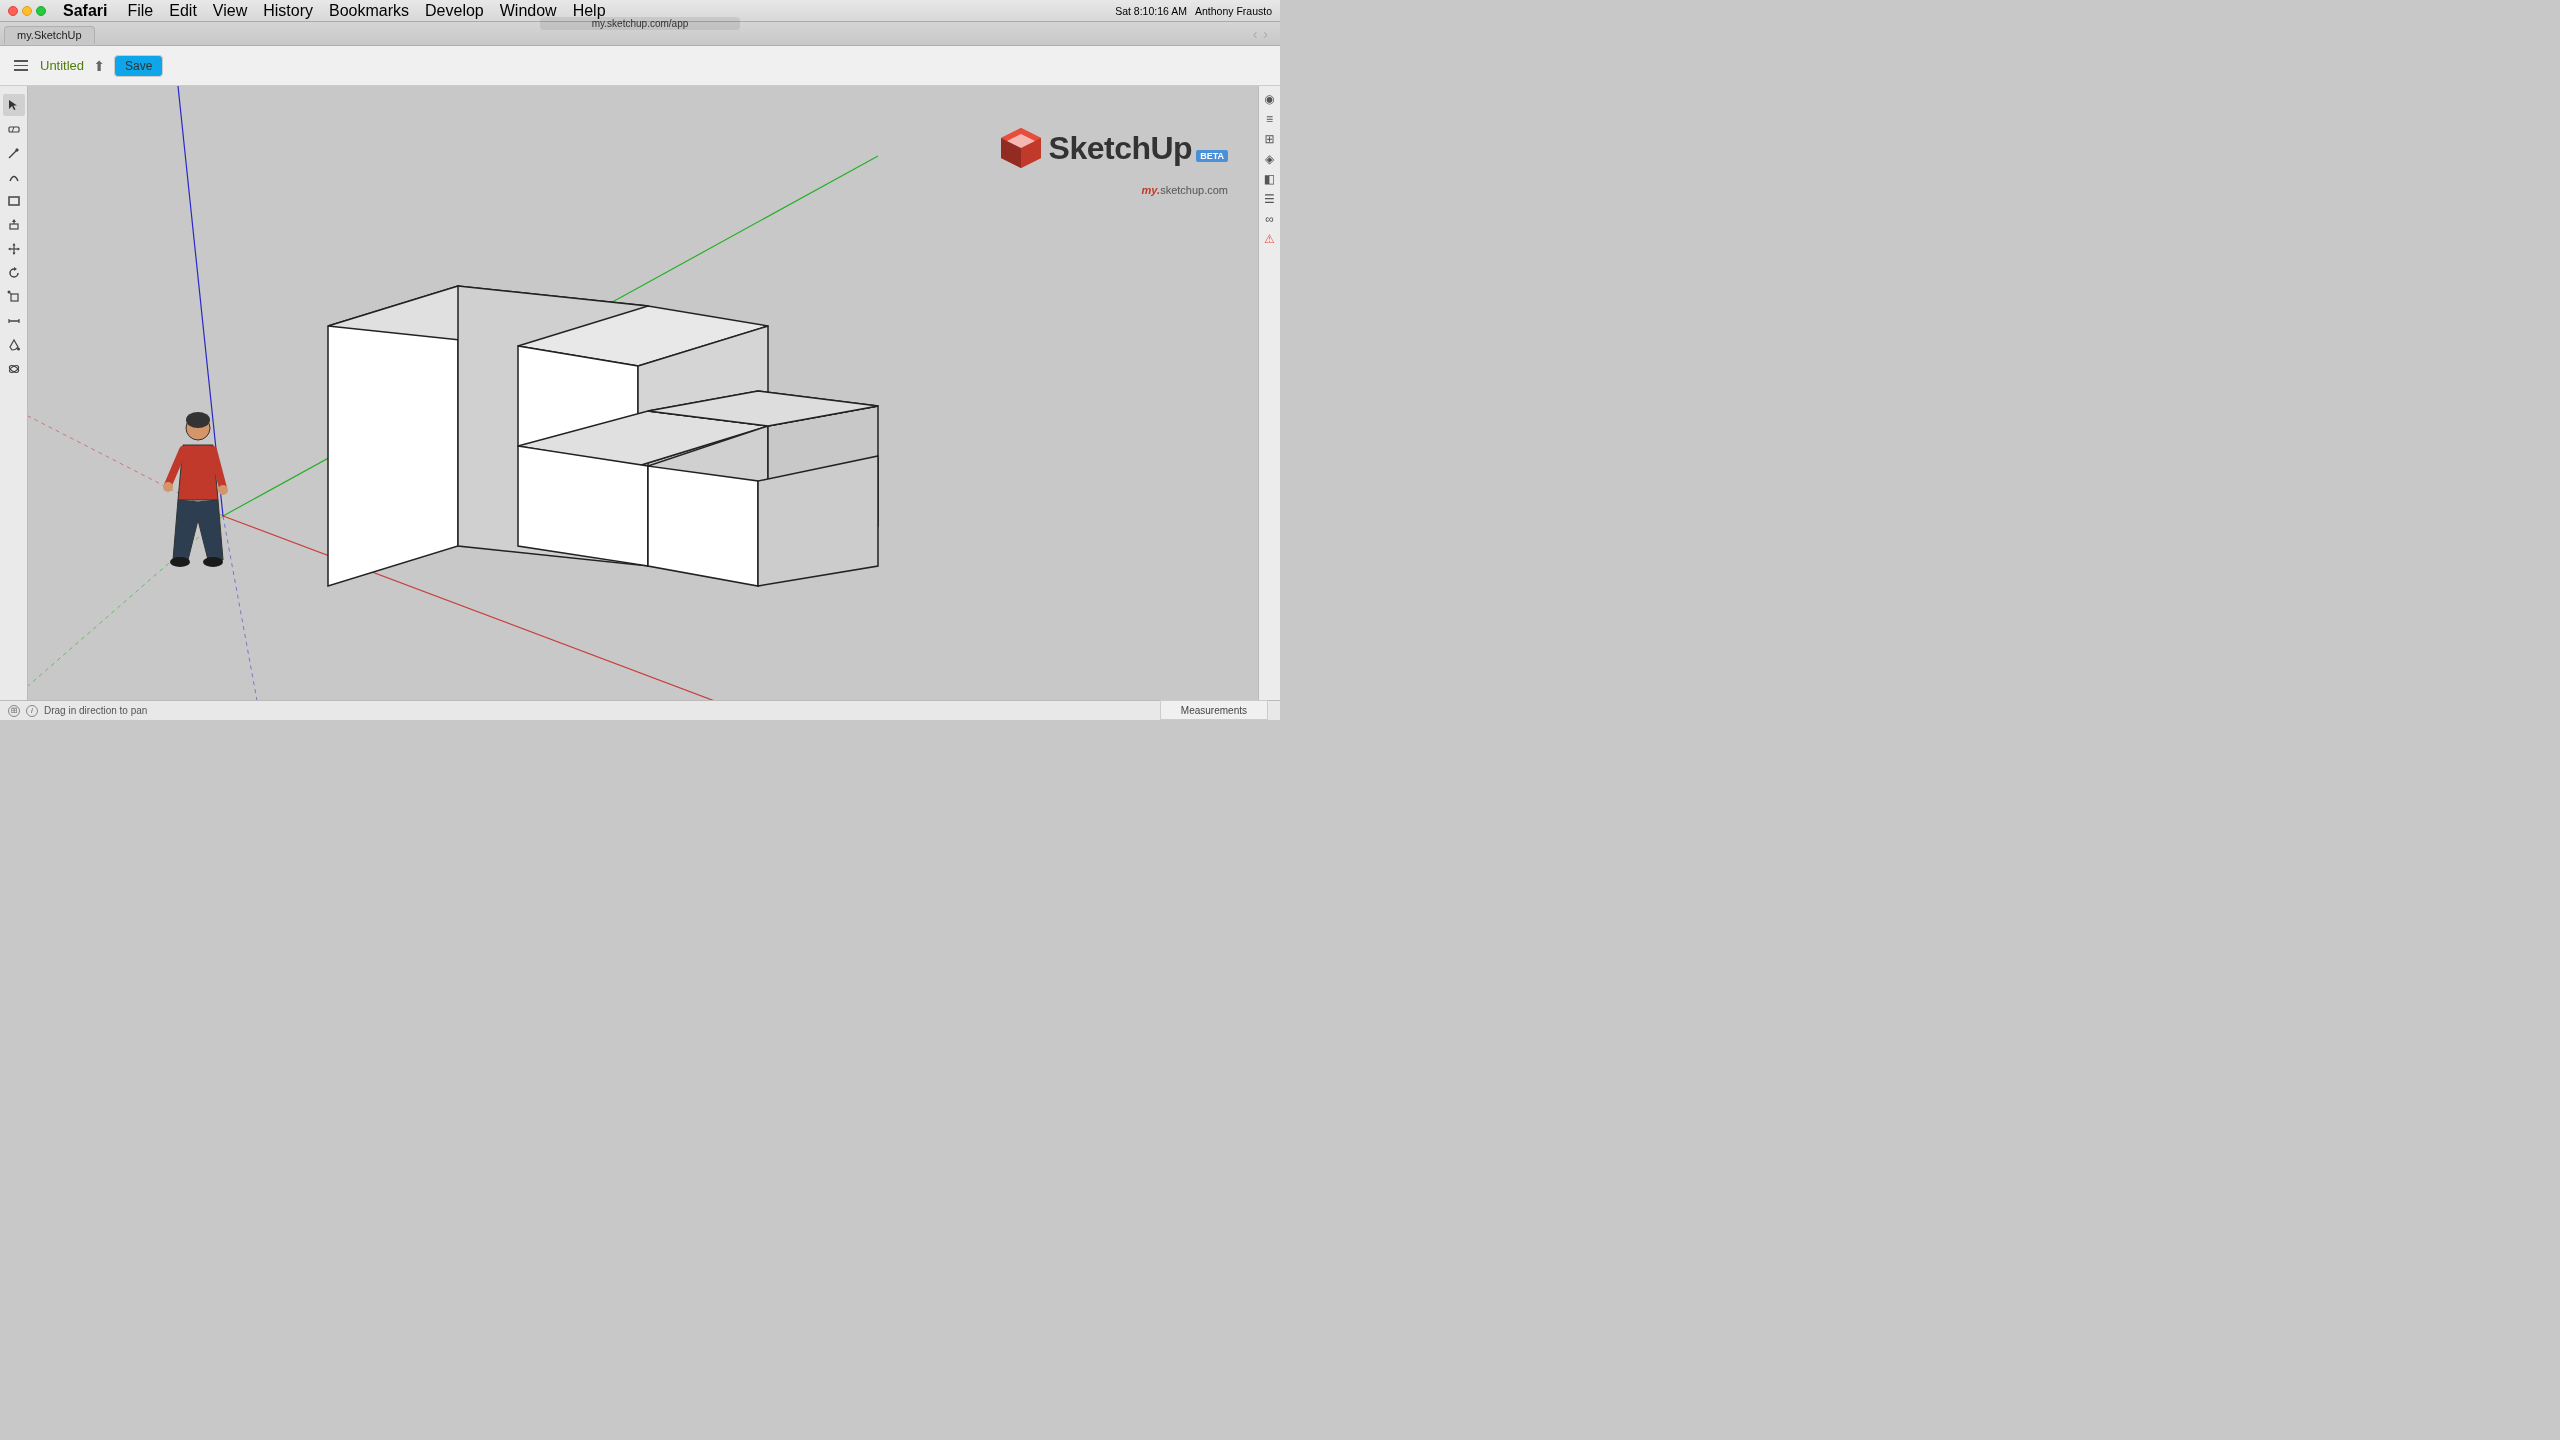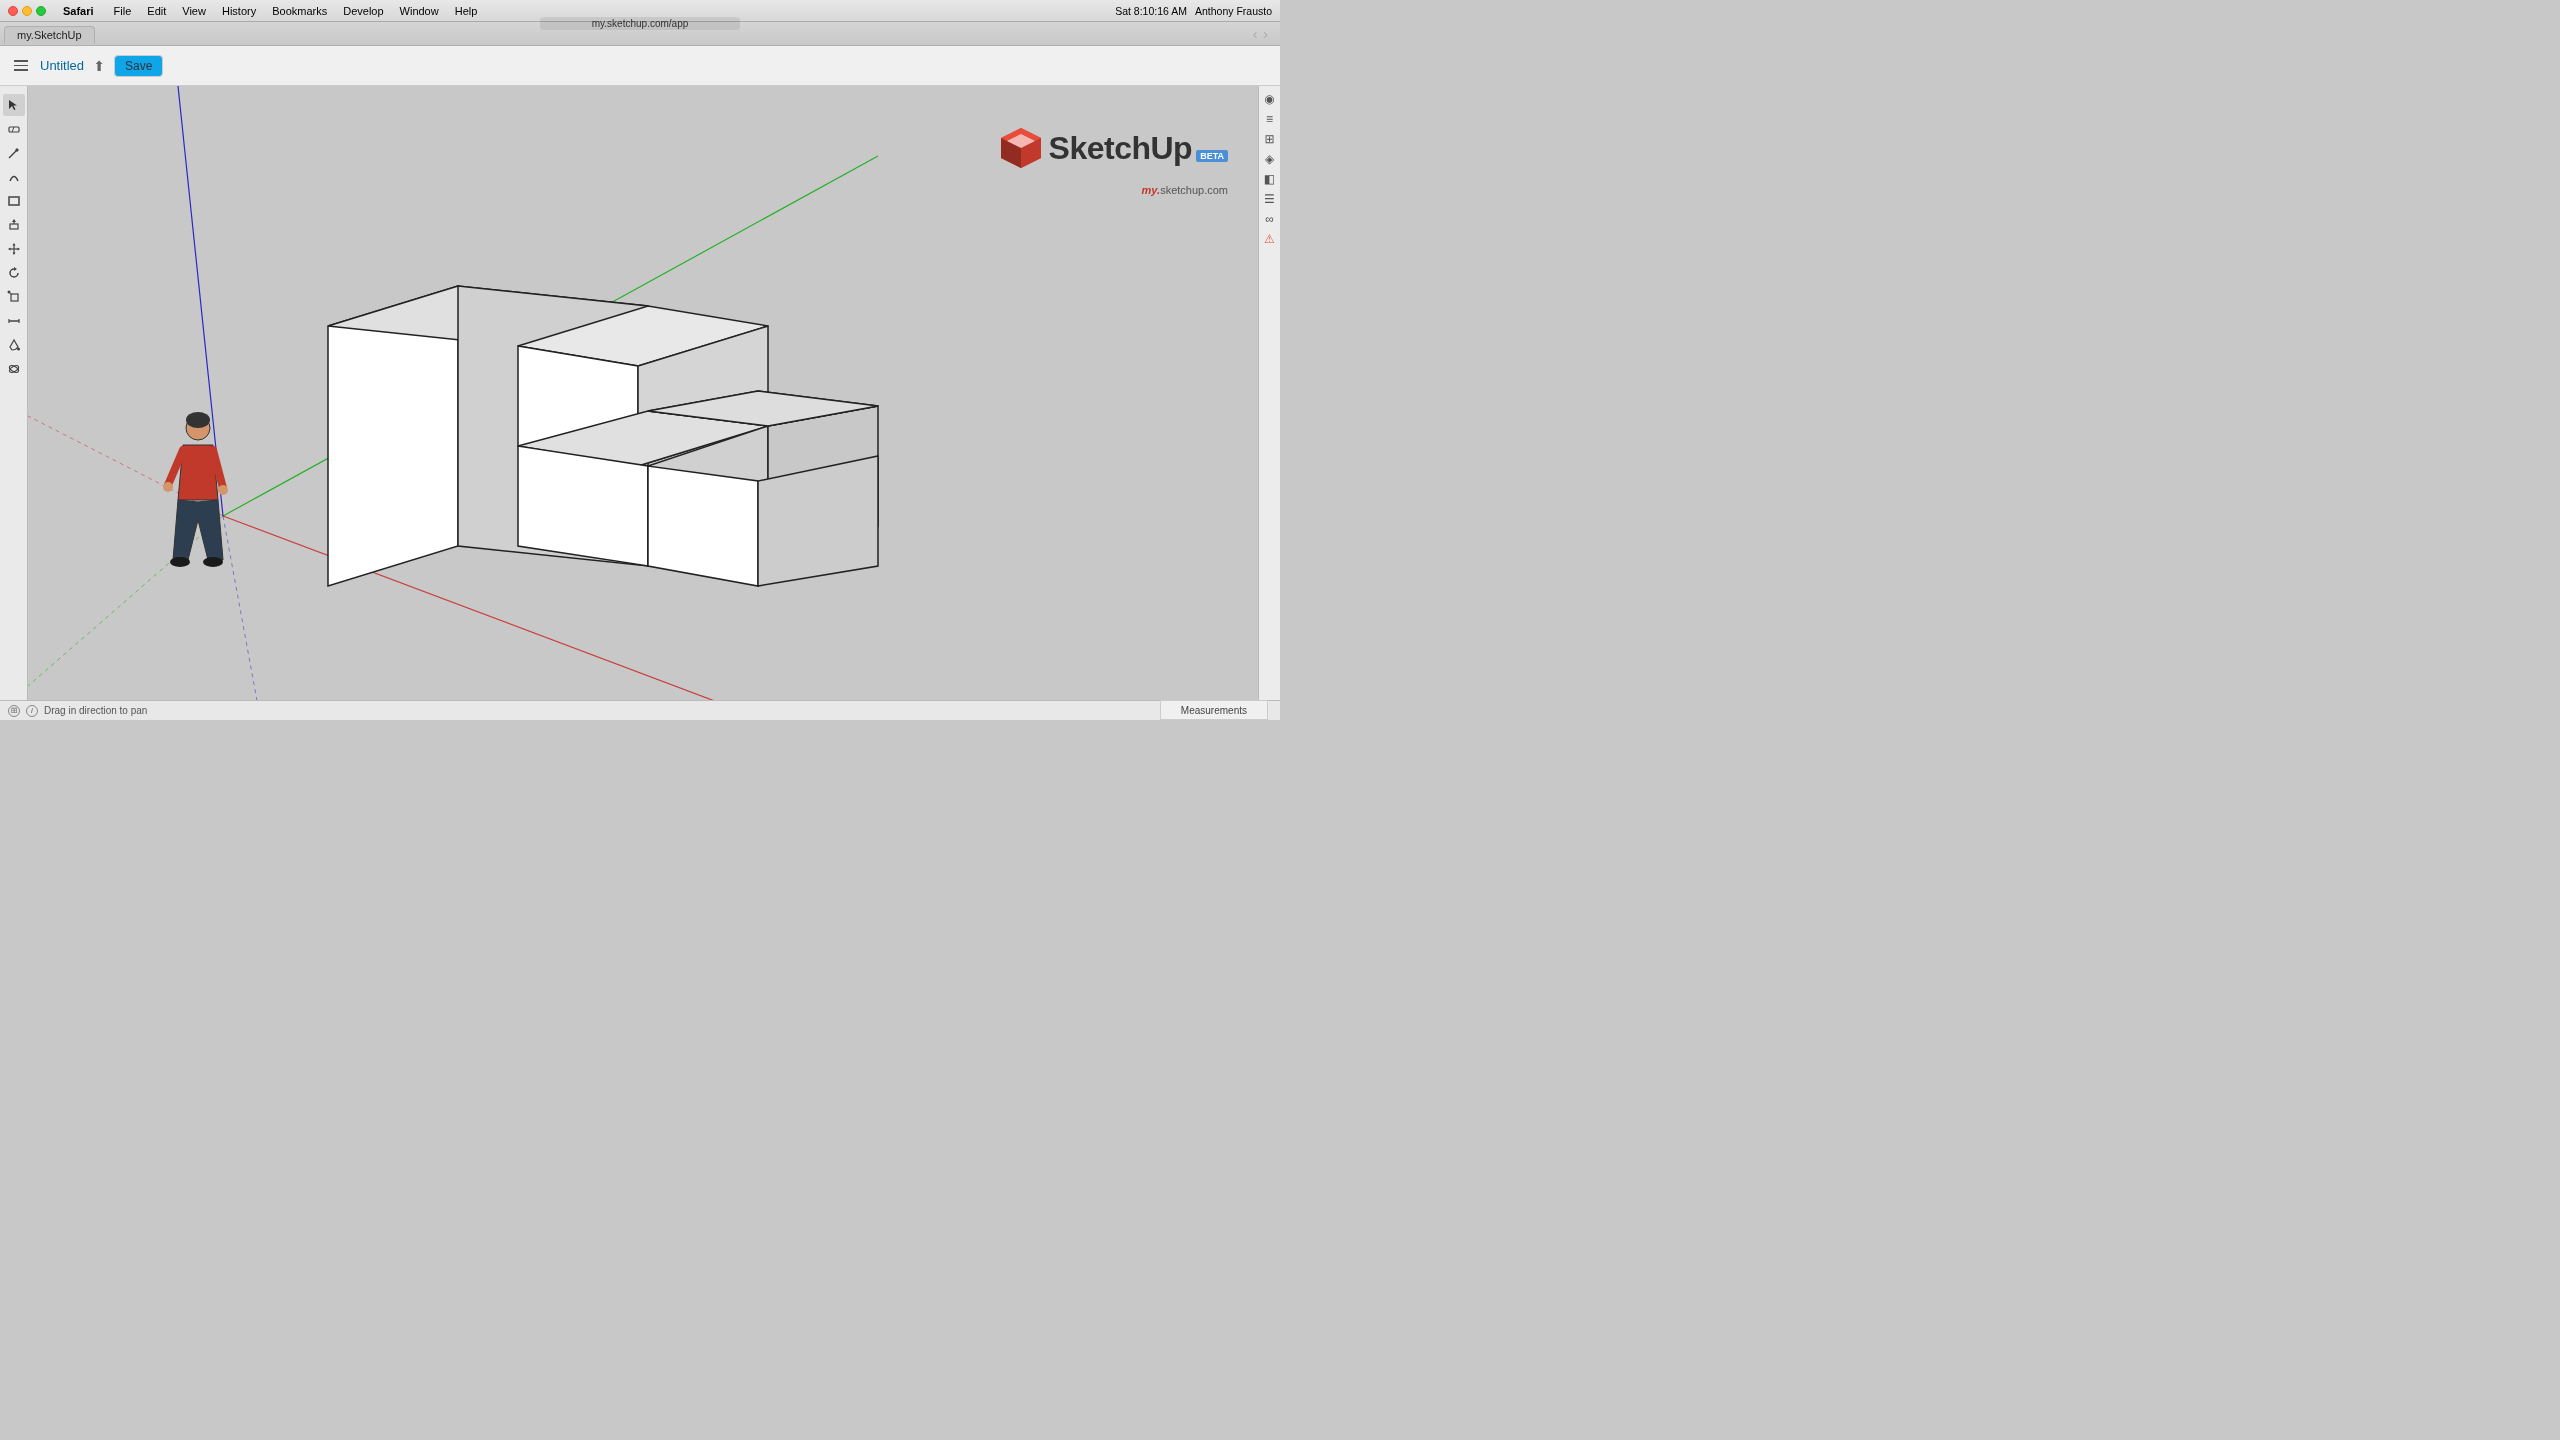--- a/index.html
+++ b/index.html
@@ -38,21 +38,21 @@
       border-radius: 50%;
       cursor: pointer;
     }
     .tl-close { background: #ff5f56; border: 0.5px solid #e0443e; }
     .tl-min { background: #ffbd2e; border: 0.5px solid #dea123; }
     .tl-max { background: #27c93f; border: 0.5px solid #1aab29; }
     .menu-item {
       padding: 2px 7px;
       cursor: pointer;
       border-radius: 3px;
-      font-size: 11px;
+      font-size: 16px;
       font-weight: 500;
     }
     .menu-app { font-weight: 700; margin-right: 4px; }
     .menubar-right {
       margin-left: auto;
       display: flex;
       align-items: center;
       gap: 8px;
       font-size: 10.5px;
     }
@@ -132,21 +132,21 @@
       cursor: pointer;
       border-radius: 3px;
     }
     .hamburger-line {
       width: 14px;
       height: 1.5px;
       background: #555;
     }
     .title-text {
       font-size: 13px;
-      color: #0369a1;
+      color: #4d7c0f;
       font-weight: 500;
     }
     .save-btn {
       background: #0ea5e9;
       border: 1px solid #ccc;
       border-radius: 4px;
       padding: 3px 10px;
       font-size: 12px;
       cursor: pointer;
       color: #333;

